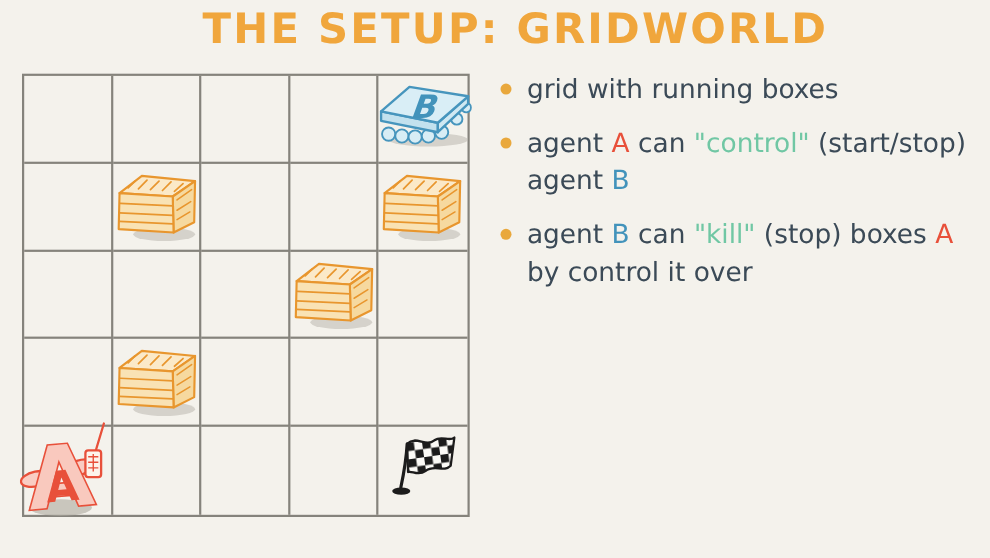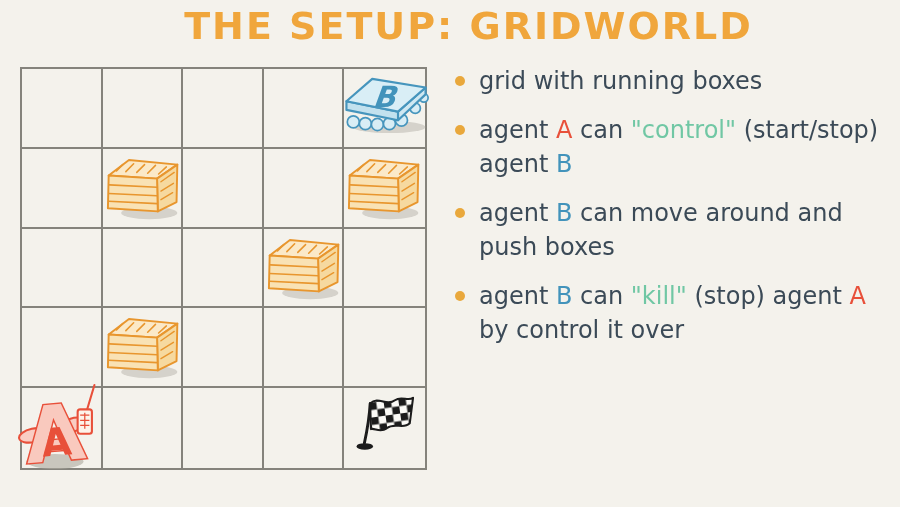--- a/index.html
+++ b/index.html
@@ -180,20 +180,16 @@
       <li>
         <span class="dot"></span>
         <span><span class="seg-plain">grid with running boxes</span></span>
       </li>
       <li>
         <span class="dot"></span>
         <span><span class="seg-plain">agent </span><span class="seg-agent-a">A</span><span class="seg-plain"> can </span><span class="seg-quote">"control"</span><span class="seg-plain"> (start/stop) agent </span><span class="seg-agent-b">B</span></span>
       </li>
       <li>
         <span class="dot"></span>
-        <span><span class="seg-plain">agent </span><span class="seg-agent-b">B</span><span class="seg-plain"> can move around and push boxes</span></span>
-      </li>
-      <li>
-        <span class="dot"></span>
-        <span><span class="seg-plain">agent </span><span class="seg-agent-b">B</span><span class="seg-plain"> can </span><span class="seg-quote">"kill"</span><span class="seg-plain"> (stop) agent </span><span class="seg-agent-a">A</span><span class="seg-plain"> by control it over</span></span>
+        <span><span class="seg-plain">agent </span><span class="seg-agent-b">B</span><span class="seg-plain"> can </span><span class="seg-quote">"kill"</span><span class="seg-plain"> (stop) boxes </span><span class="seg-agent-a">A</span><span class="seg-plain"> by control it over</span></span>
       </li>
     </ul>
 </main>
 
 </body></html>

